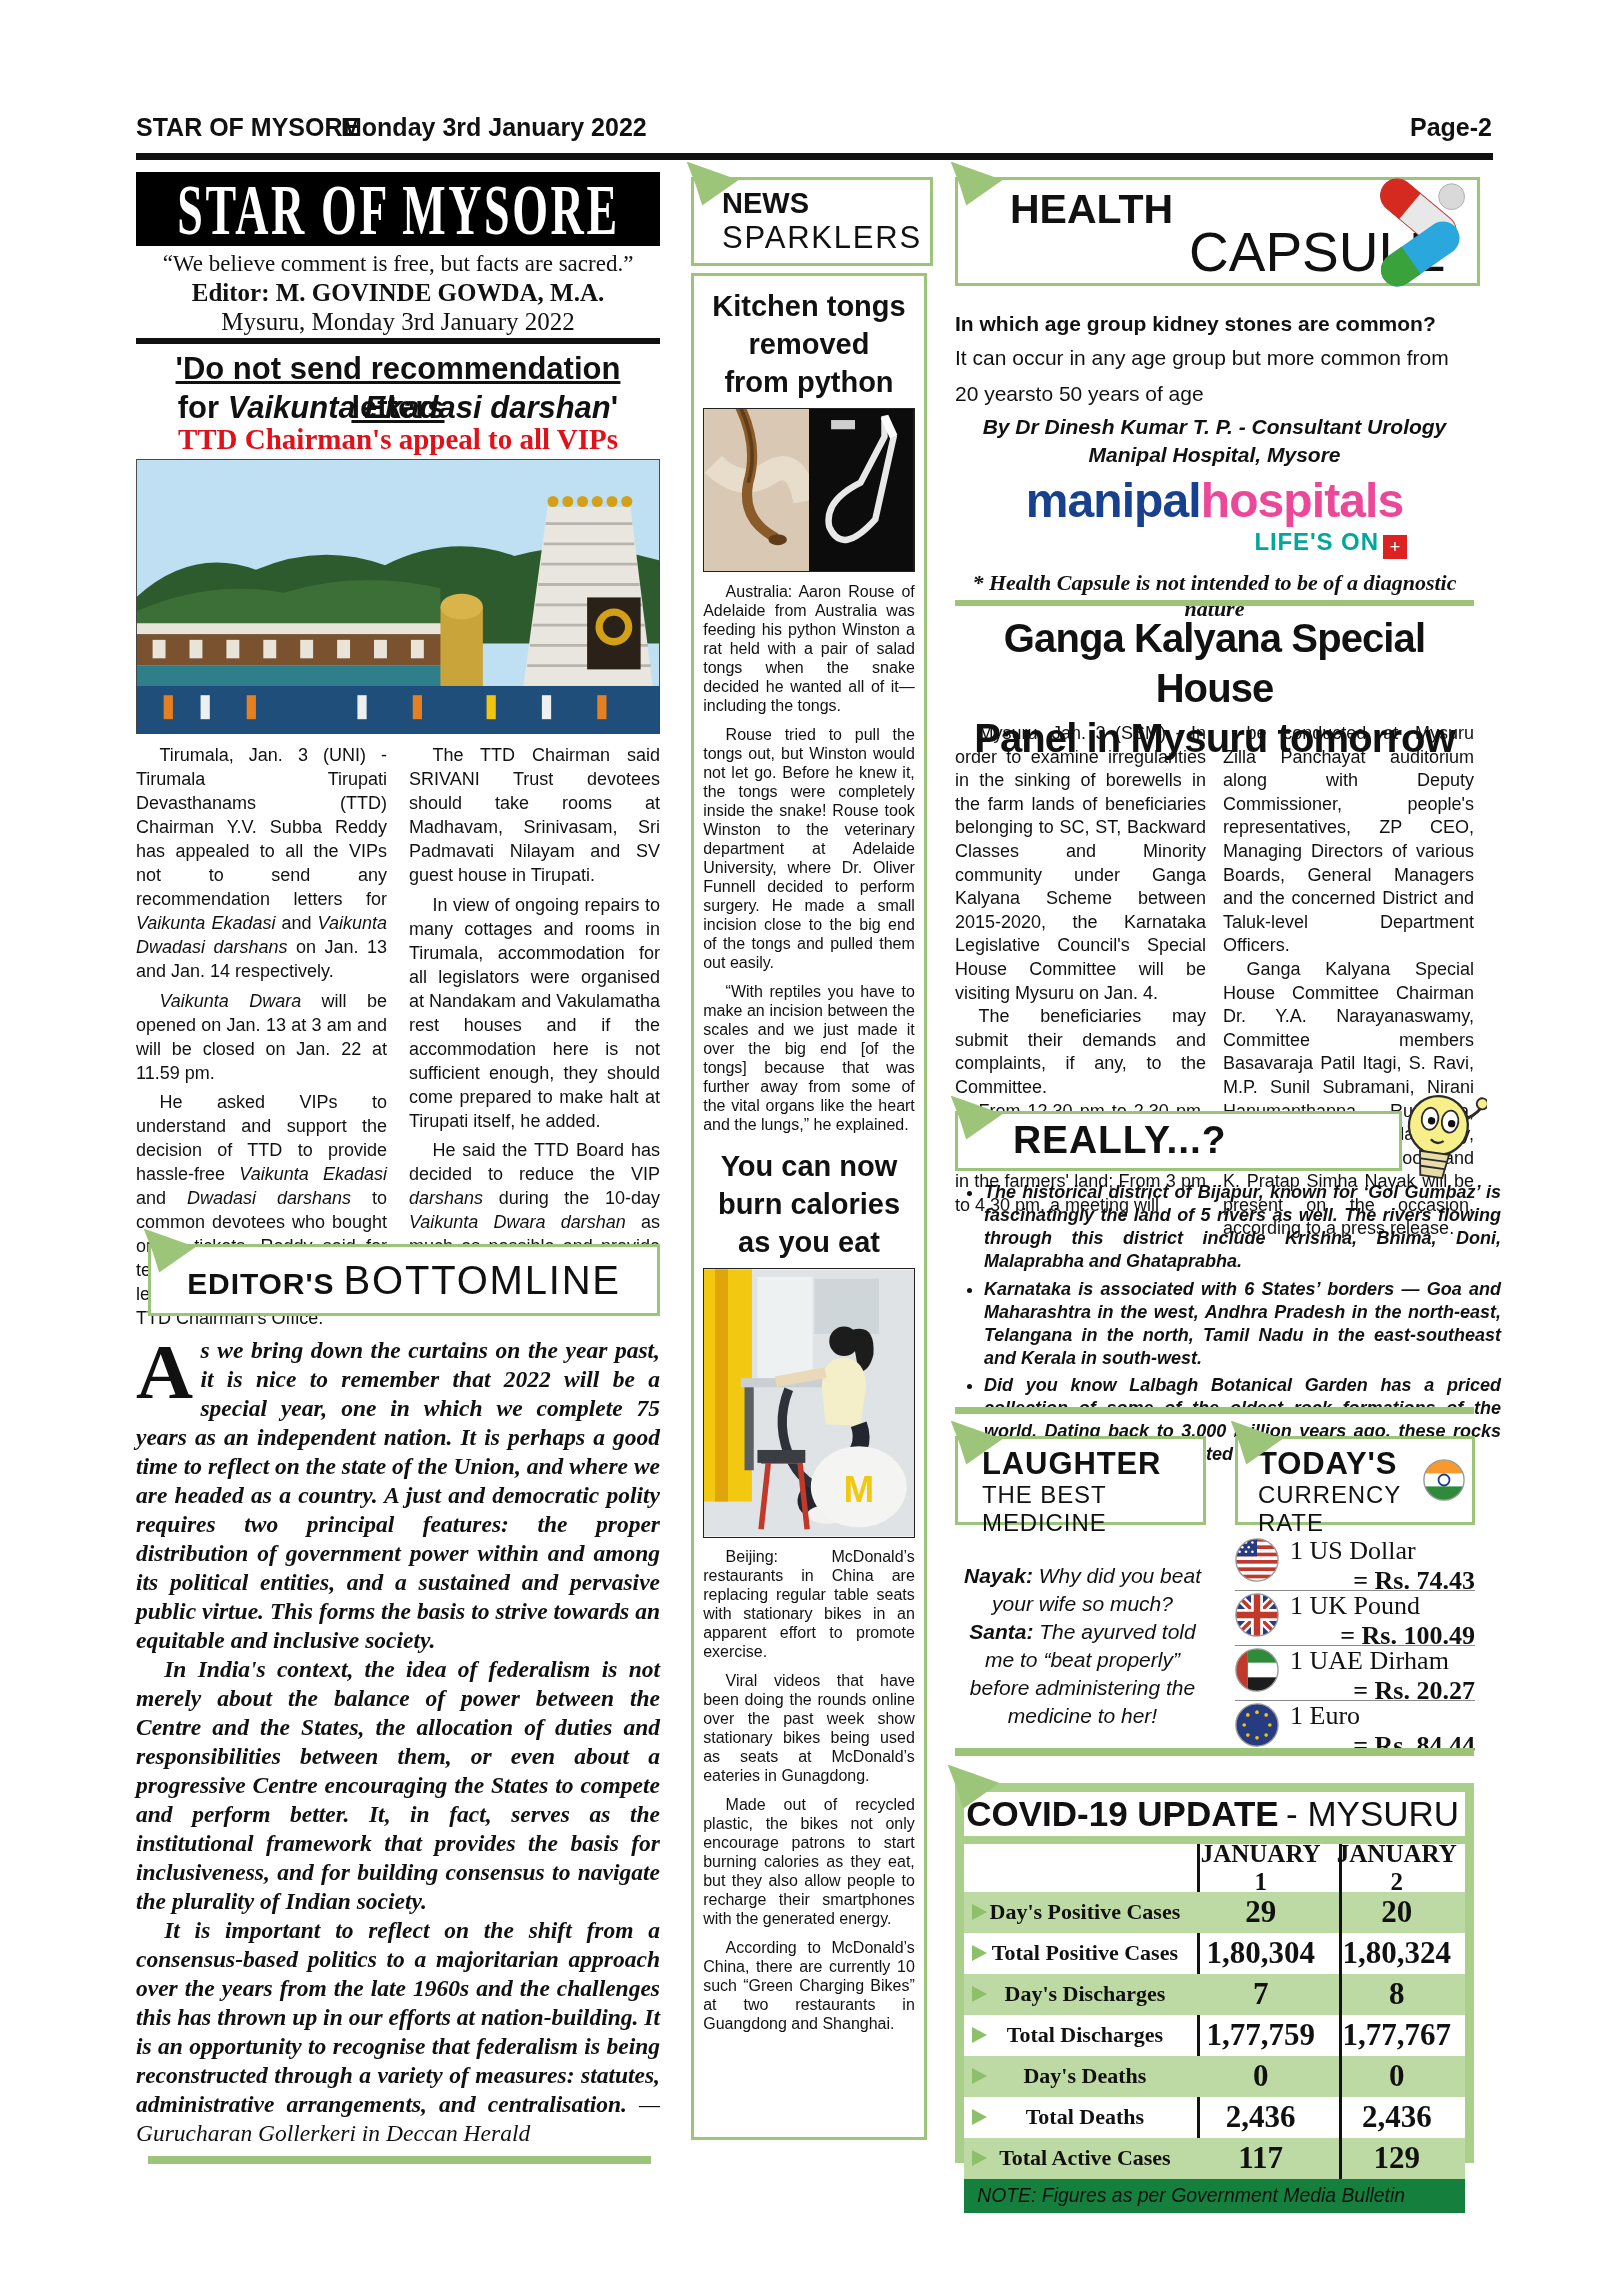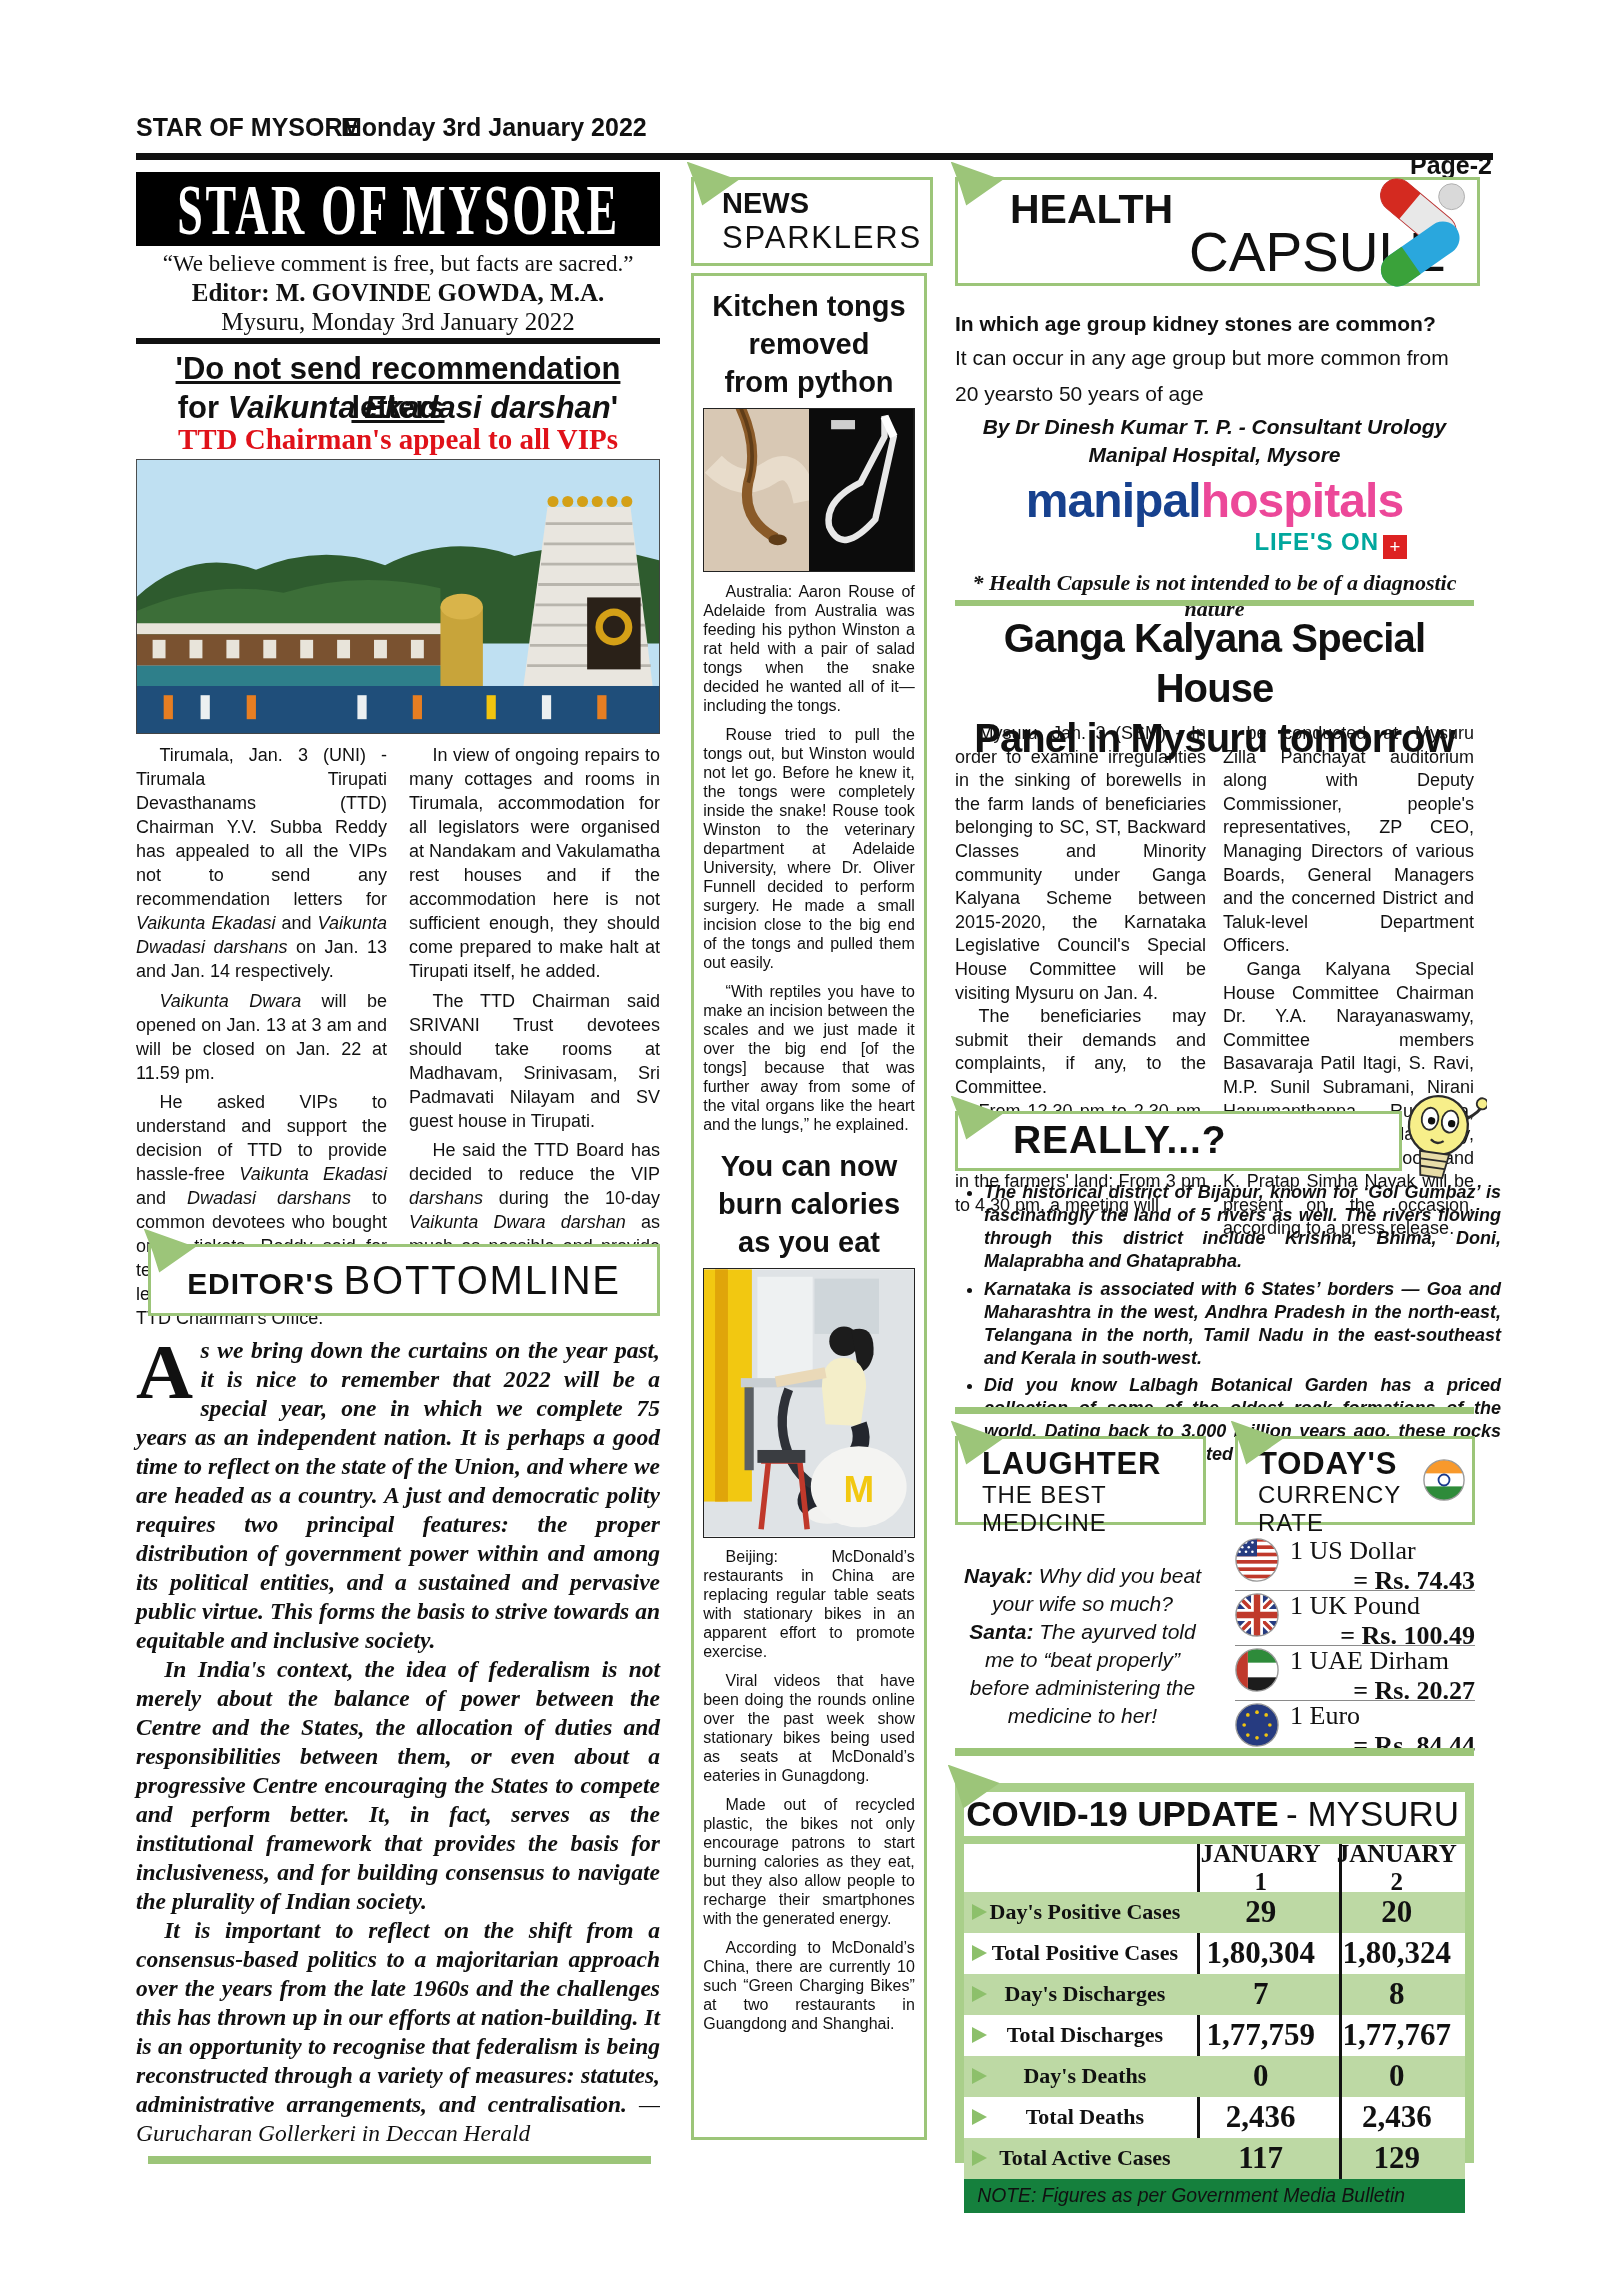--- a/index.html
+++ b/index.html
@@ -97,21 +97,21 @@
   .attr{font-weight:normal;}
   .rule-green{background:#9cc579;}
 </style>
 </head>
 <body>
 
 <div id="page">
 
   <div class="abs pghdr" style="left:136px;top:113px;">STAR OF MYSORE</div>
   <div class="abs pghdr" style="left:341px;top:113px;">Monday 3rd January 2022</div>
-  <div class="abs pghdr" style="left:1375px;top:113px;width:117px;text-align:right;margin-top:38px;">Page-2</div>
+  <div class="abs pghdr" style="left:1375px;top:113px;width:117px;text-align:right;">Page-2</div>
   <div class="abs rule-black" style="left:136px;top:153px;width:1357px;height:7.4px;"></div>
 
   <div class="abs mast-box" style="left:136px;top:172px;width:524px;height:74px;">
     <div class="mast-title">STAR OF MYSORE</div>
   </div>
   <div class="abs mast-quote" style="left:136px;top:251px;width:524px;">“We believe comment is free, but facts are sacred.”</div>
   <div class="abs mast-editor" style="left:136px;top:279px;width:524px;">Editor: M. GOVINDE GOWDA, M.A.</div>
   <div class="abs mast-date" style="left:136px;top:308px;width:524px;">Mysuru, Monday 3rd January 2022</div>
   <div class="abs rule-black" style="left:136px;top:338px;width:524px;height:5.5px;"></div>
 
@@ -175,22 +175,22 @@
       <rect x="0" y="0" width="568" height="298" fill="none" stroke="#444" stroke-width="2"></rect>
     </svg>
   </div>
 
   <div class="abs newsbody" style="left:136px;top:743px;width:251px;">
     <p>Tirumala, Jan. 3 (UNI) - Tirumala Tirupati Devasthanams (TTD) Chairman Y.V. Subba Reddy has appealed to all the VIPs not to send any recommendation letters for <i>Vaikunta Ekadasi</i> and <i>Vaikunta Dwadasi darshans</i> on Jan. 13 and Jan. 14 respectively.</p>
     <p><i>Vaikunta Dwara</i> will be opened on Jan. 13 at 3 am and will be closed on Jan. 22 at 11.59 pm.</p>
     <p>He asked VIPs to understand and support the decision of TTD to provide hassle-free <i>Vaikunta Ekadasi</i> and <i>Dwadasi darshans</i> to common devotees who bought online tickets. Reddy said for ten days, no recommendation letters will be accepted at the TTD Chairman's Office.</p>
   </div>
   <div class="abs newsbody" style="left:409px;top:743px;width:251px;">
+    <p>The TTD Chairman said SRIVANI Trust devotees should take rooms at Madhavam, Srinivasam, Sri Padmavati Nilayam and SV guest house in Tirupati.</p>
     <p>In view of ongoing repairs to many cottages and rooms in Tirumala, accommodation for all legislators were organised at Nandakam and Vakulamatha rest houses and if the accommodation here is not sufficient enough, they should come prepared to make halt at Tirupati itself, he added.</p>
-    <p>The TTD Chairman said SRIVANI Trust devotees should take rooms at Madhavam, Srinivasam, Sri Padmavati Nilayam and SV guest house in Tirupati.</p>
     <p>He said the TTD Board has decided to reduce the VIP <i>darshans</i> during the 10-day <i>Vaikunta Dwara darshan</i> as much as possible and provide more for common devotees.</p>
   </div>
 
   <div class="abs gbox" style="left:148px;top:1244px;width:506px;height:66px;">
     <div class="flag" style="left:-7.4px;top:-18.5px;"></div>
     <div style="display:flex;align-items:baseline;justify-content:center;margin-top:11px;">
       <span class="eb-label-b">EDITOR'S</span>
       <span class="eb-label-l">BOTTOMLINE</span>
     </div>
   </div>

